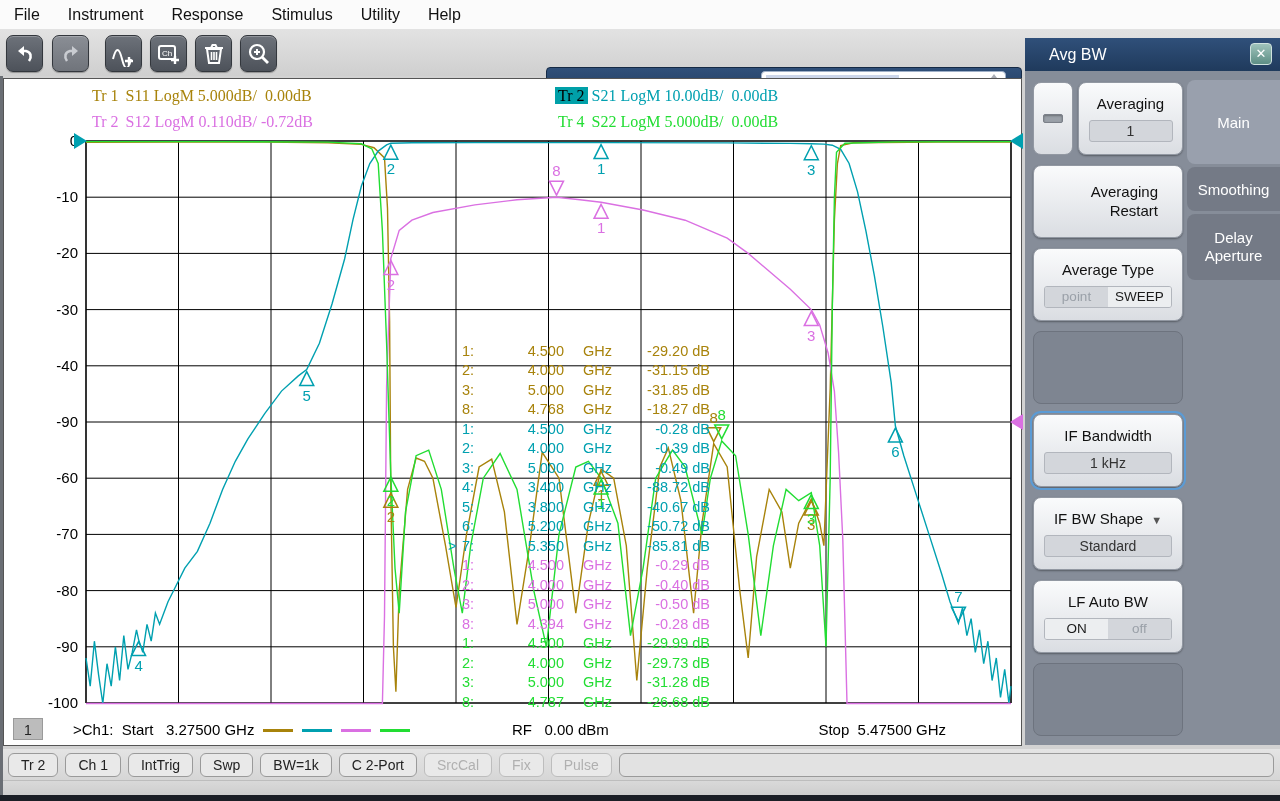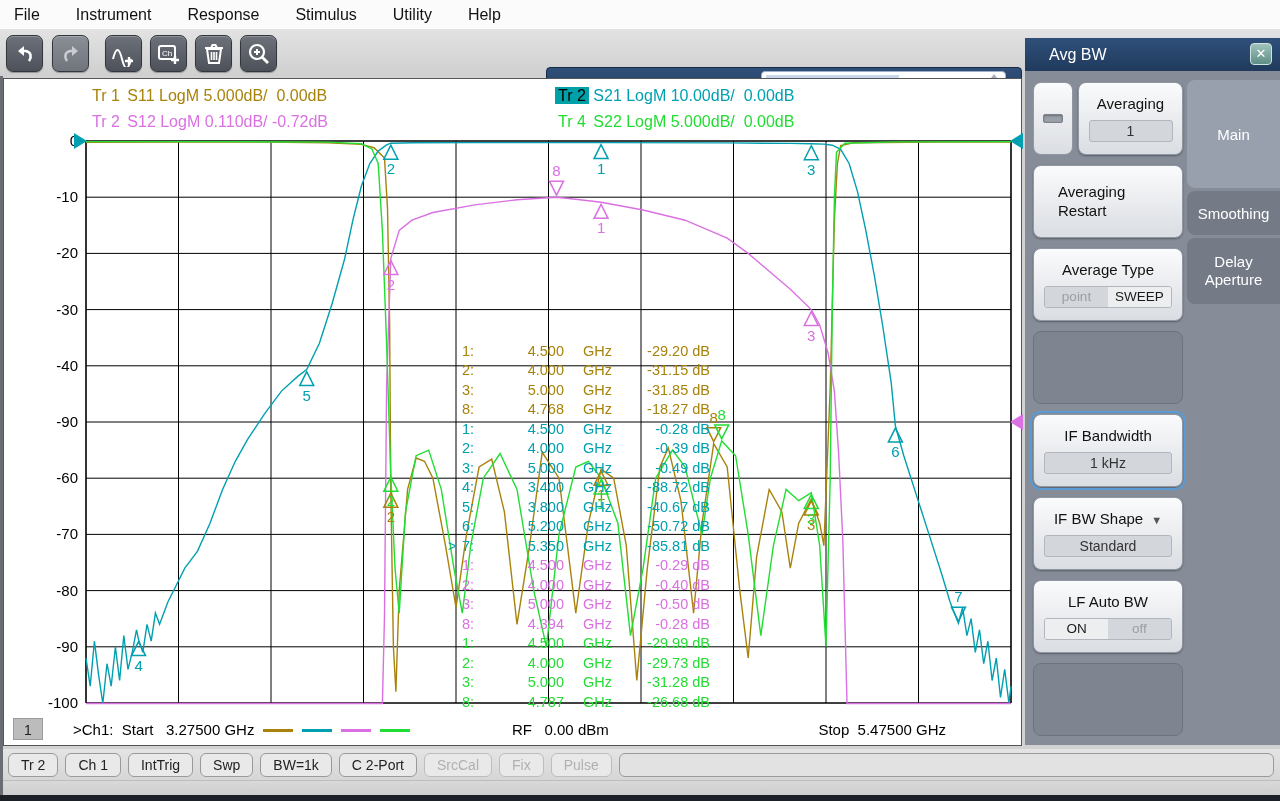--- a/index.html
+++ b/index.html
@@ -2,21 +2,21 @@
 <html><head>
 <meta charset="utf-8">
 <style>
   * { margin:0; padding:0; box-sizing:border-box; }
   html,body { width:1280px; height:801px; overflow:hidden;
     font-family:"Liberation Sans","DejaVu Sans",sans-serif; background:#d2d2d2; }
   #app { position:relative; width:1280px; height:801px; background:#d2d2d2; }
 
   
   #menubar { position:absolute; left:0; top:0; width:1280px; height:30px;
-    background:#fbfbfb; display:flex; align-items:center; gap:8px; border-bottom:1px solid #e2e2e2;}
+    background:#fbfbfb; display:flex; align-items:center; gap:0; border-bottom:1px solid #e2e2e2;}
   .menu-item { padding:4px 14px; font-size:16px; color:#111; cursor:default; }
 
   
   #toolbar { position:absolute; left:0; top:30px; width:1280px; height:46px;
     background:linear-gradient(#e2e2e2,#cfcfcf); }
   .tbtn { position:absolute; top:5px; width:37px; height:37px; border-radius:7px;
     background:linear-gradient(#6d727a,#4d525a); border:1px solid #33373d;
     box-shadow:inset 0 1px 0 rgba(255,255,255,.25), 0 1px 1px rgba(0,0,0,.3);
     display:flex; align-items:center; justify-content:center; }
   .tbtn svg { display:block; }
@@ -36,21 +36,21 @@
   .spin-down { border-top:8px solid #a9adb5; }
   #keypad-btn { position:absolute; left:1027px; top:37px; width:34px; height:34px; border-radius:6px;
     background:linear-gradient(#fdfdfd,#d9d9d9); border:1px solid #8a8a8a;
     display:flex; align-items:center; justify-content:center; }
   #keypad-grid { display:grid; grid-template-columns:repeat(3,6px); grid-template-rows:repeat(3,5px); gap:2px; }
   #keypad-grid i { background:#4d525a; border-radius:1px; }
 
   
   #plotwin { position:absolute; left:3px; top:78px; width:1019px; height:668px;
     background:#fff; border:1px solid #555; }
-  .trhdr { position:absolute; font-size:16px; white-space:pre; }
+  .trhdr { position:absolute; font-size:16px; white-space:pre;font-family:Liberation Serif, serif; }
   .trhdr .tr-id { padding:0 3px; }
   .trhdr.active .tr-id { background:#00a0a8; color:#000; }
 
   #plot-svg { position:absolute; left:82px; top:62px; overflow:visible; }
   .ylab { position:absolute; width:44px; text-align:right; font-size:15px; color:#000; }
 
   
   #mtable { position:absolute; left:444px; top:262px; font-size:14.5px; }
   .mrow { display:flex; height:19.5px; align-items:center; white-space:pre; }
   .m-ptr { width:14px; text-align:left; }
@@ -82,21 +82,21 @@
     background:linear-gradient(#9fc3bb,#5d8e85); border:1px solid #cfe2de; color:#fff;
     font-size:13px; text-align:center; line-height:20px; font-weight:bold; }
   .tabcol { position:absolute; right:0; width:93px; color:#fff; font-size:15px; }
   .tab { background:#747a86; border-radius:8px 0 0 8px; margin-bottom:3px;
     display:flex; align-items:center; justify-content:center; text-align:center; }
   .tab.active { background:#99a0ad; }
   .softkey { position:absolute; left:8px; width:150px; height:73px; border-radius:8px;
     background:linear-gradient(#fafbfc,#dadde2); border:1px solid #9298a2;
     box-shadow:0 1px 2px rgba(0,0,0,.35); font-size:15px; color:#111;
     display:flex; flex-direction:column; align-items:center; justify-content:center; gap:7px; }
-  .softkey .sk-label { text-align:left; line-height:1.25; }
+  .softkey .sk-label { text-align:right; line-height:1.25; }
   .softkey .sk-value { width:128px; height:22px; background:#d3d6db; border:1px solid #b2b6bd;
     border-radius:3px; font-size:14px; color:#333; text-align:center; line-height:20px; }
   .softkey.empty { background:#7e8591; border:1px solid #6d737e; box-shadow:none; }
   .softkey.focused { outline:2px solid #5b9bd5; outline-offset:1px; }
   .seg { width:128px; height:22px; display:flex; border:1px solid #b2b6bd; border-radius:3px; overflow:hidden; font-size:13.5px; }
   .seg > div { flex:1; text-align:center; line-height:20px; background:#d3d6db; color:#9aa0a8; }
   .seg > div.on { background:#eceef0; color:#1a1a1a; }
   #avg-toggle { position:absolute; left:8px; top:44px; width:40px; height:73px; border-radius:8px;
     background:linear-gradient(#fafbfc,#dadde2); border:1px solid #9298a2;
     display:flex; align-items:center; justify-content:center; }
@@ -356,21 +356,21 @@
 
   <div id="panel">
     <div id="panel-title">
       <span>Avg BW</span>
     </div>
     <div id="panel-close">
       <span>✕</span>
     </div>
 
     <div class="tabcol" style="top:42px;">
-      <div class="tab active" style="height:108px;">
+      <div class="tab active" style="height:84px;">
           <span>Main</span>
         </div>
       <div class="tab" style="height:44px;">
           <span>Smoothing</span>
         </div>
       <div class="tab" style="height:66px; line-height:1.2;align-items:center;">
           <span style="text-align:center">Delay Aperture</span>
         </div>
     </div>
 

